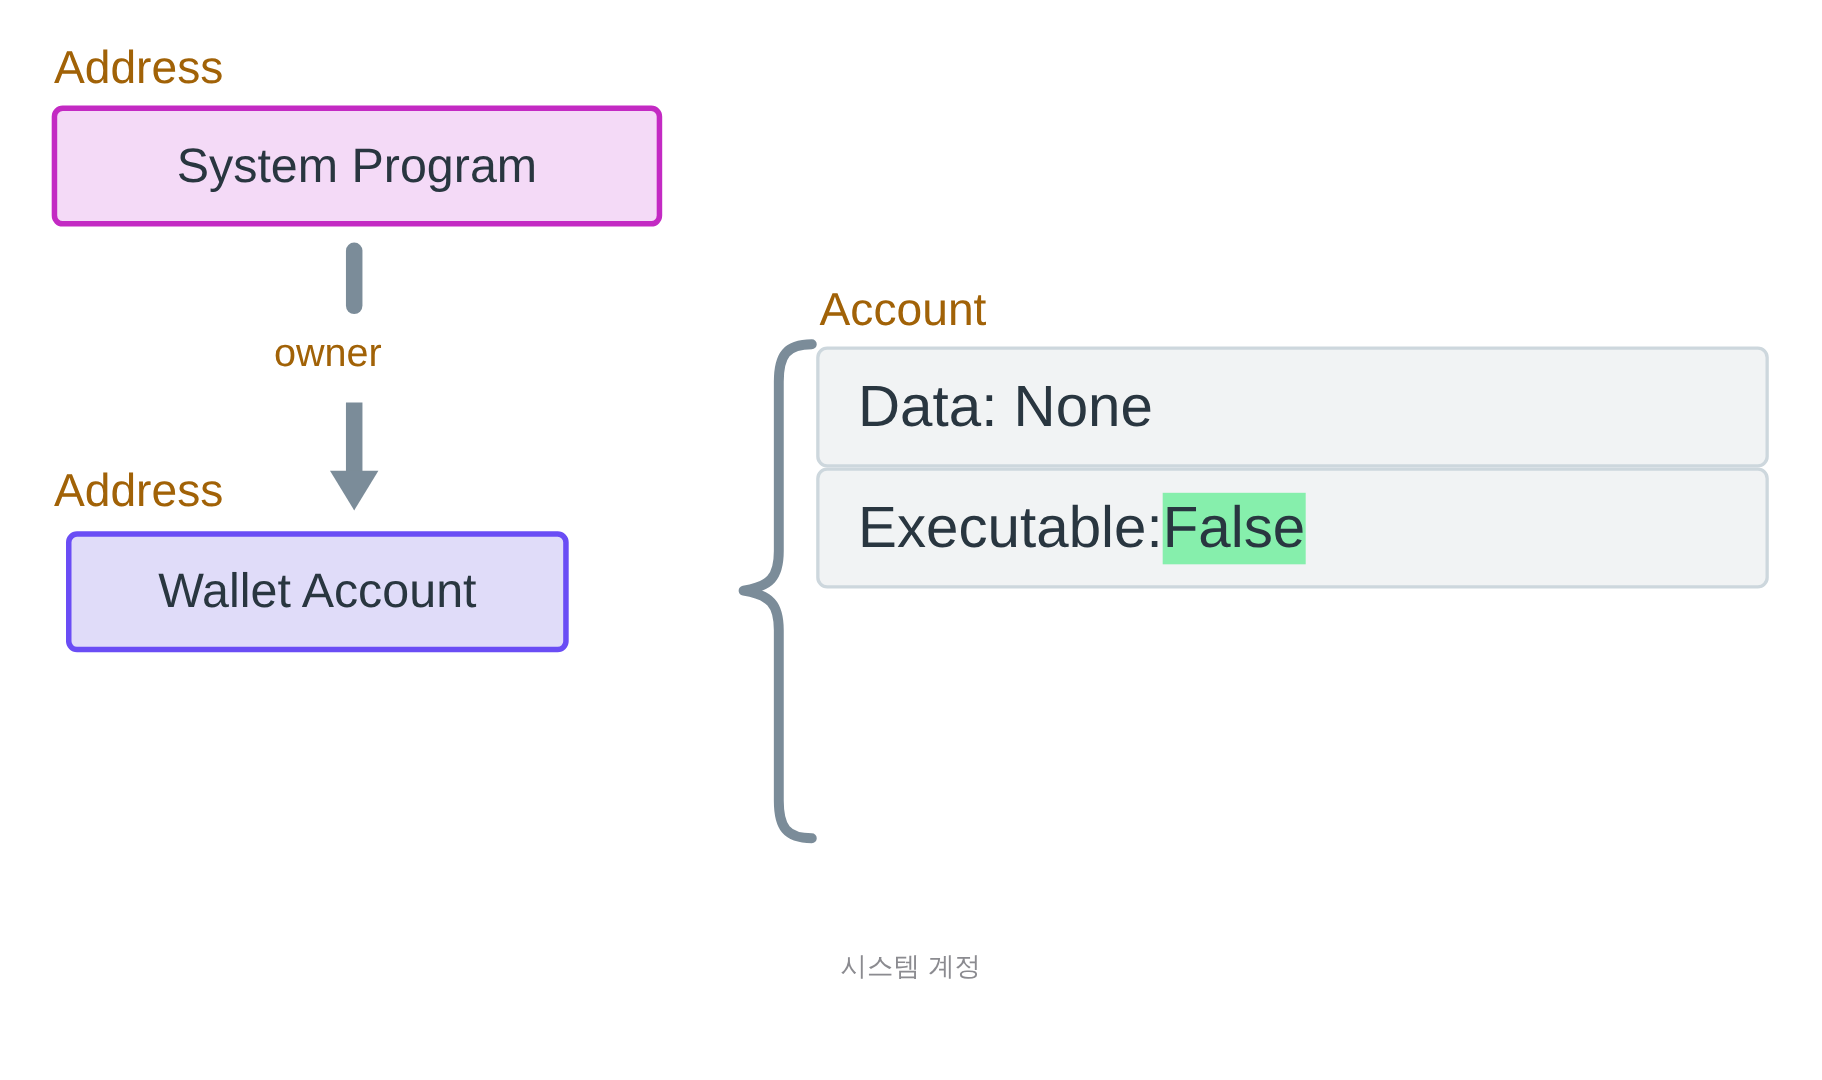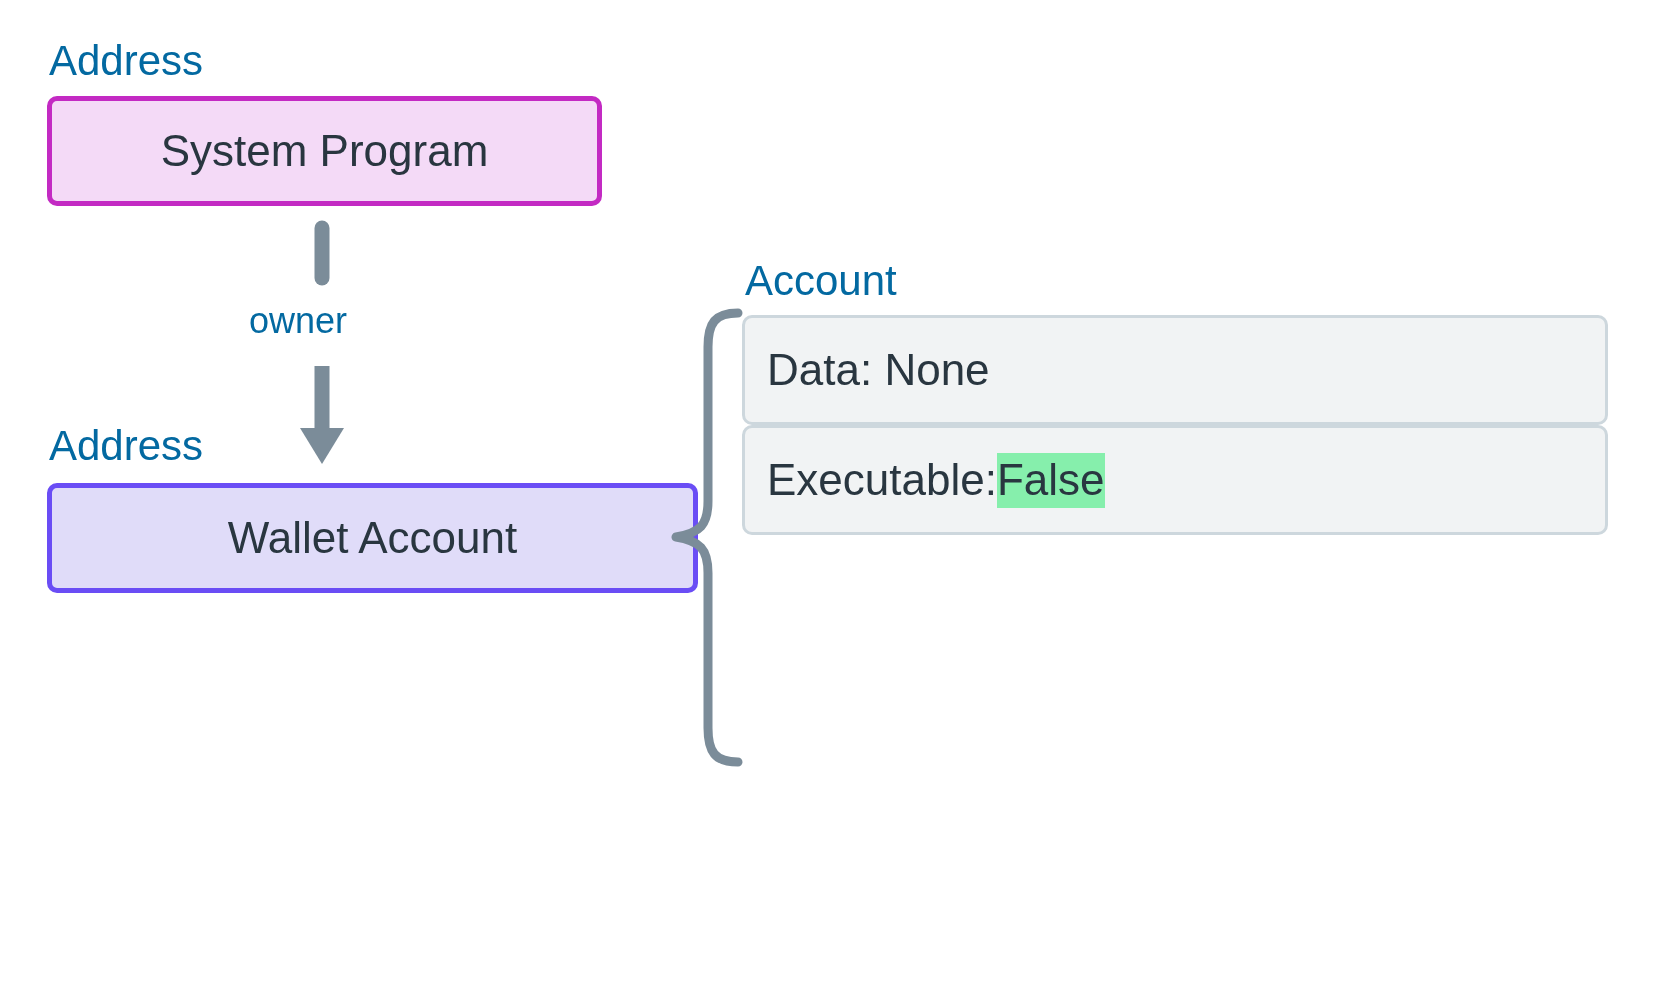--- a/index.html
+++ b/index.html
@@ -18,21 +18,21 @@
 
   .canvas {
     position: absolute;
     inset: 0;
     background: #ffffff;
   }
 
   
   .lbl {
     position: absolute;
-    color: #0369a1;
+    color: #a16207;
     font-size: 42px;
     line-height: 1;
     white-space: nowrap;
   }
 
   
   .node {
     position: absolute;
     box-sizing: border-box;
     display: flex;
@@ -49,23 +49,23 @@
   #node-system-program {
     left: 47px;
     top: 96px;
     width: 555px;
     height: 110px;
     background: #f4daf7;
     border-color: #c32ac3;
   }
 
   #node-wallet-account {
-    left: 47px;
+    left: 60px;
     top: 483px;
-    width: 651px;
+    width: 457px;
     height: 110px;
     background: #e0dcf9;
     border-color: #6a4df5;
   }
 
   
   #label-address-top   { left: 49px;  top: 40px;  }
   #label-address-bottom{ left: 49px;  top: 425px; }
   #label-account       { left: 745px; top: 260px; text-align: right; }
 
@@ -106,22 +106,22 @@
     background: #f1f3f4;
     border: 3px solid #cdd7dd;
     border-radius: 10px;
     display: flex;
     align-items: center;
     margin-bottom: 0px;
     position: relative;
   }
   .acct-row + .acct-row { margin-top: 0px; }
   .acct-row-text {
-    padding-left: 22px;
-    font-size: 44px;
+    padding-left: 35px;
+    font-size: 53px;
     color: #293640;
     white-space: nowrap;
     line-height: 1.15;
   }
   .hl {
     background: #86efac;
     padding: 2px 0 4px 0;
     box-decoration-break: clone;
   }
 
@@ -185,14 +185,15 @@
     <div class="acct-row">
       <div class="acct-row-text">
         <span>Executable:</span><span class="hl">False</span>
       </div>
     </div>
 
 
 
   </div>
 
+  <div id="caption">시스템 계정</div>
 
 </div>
 
 </body></html>

